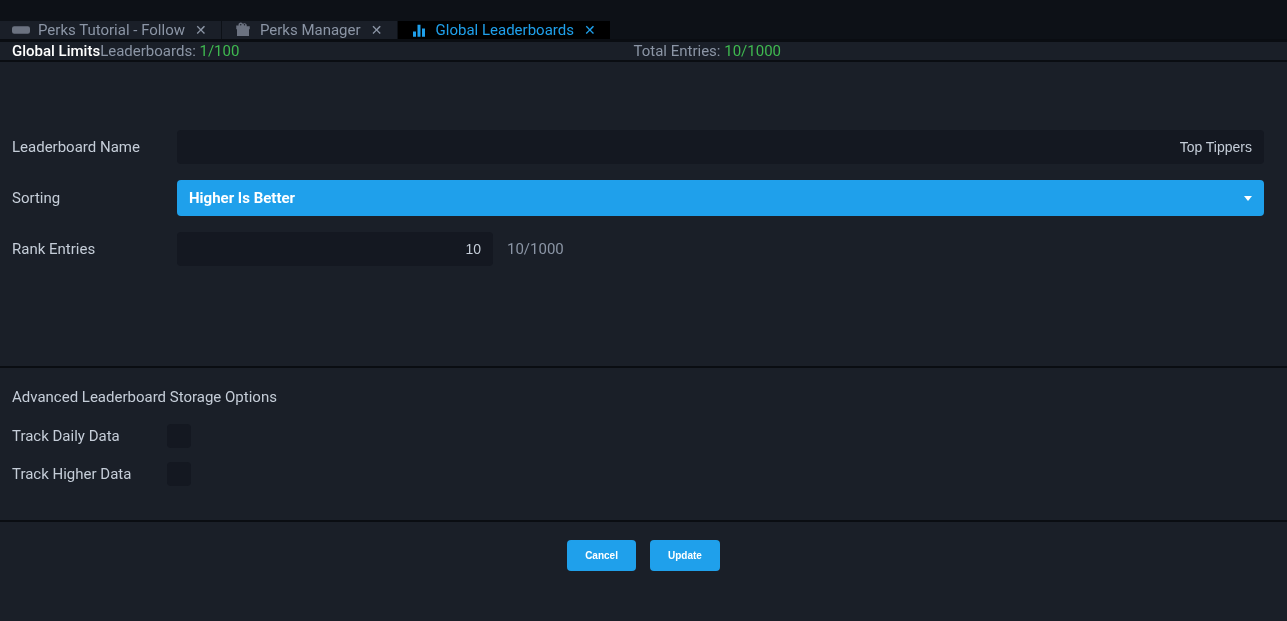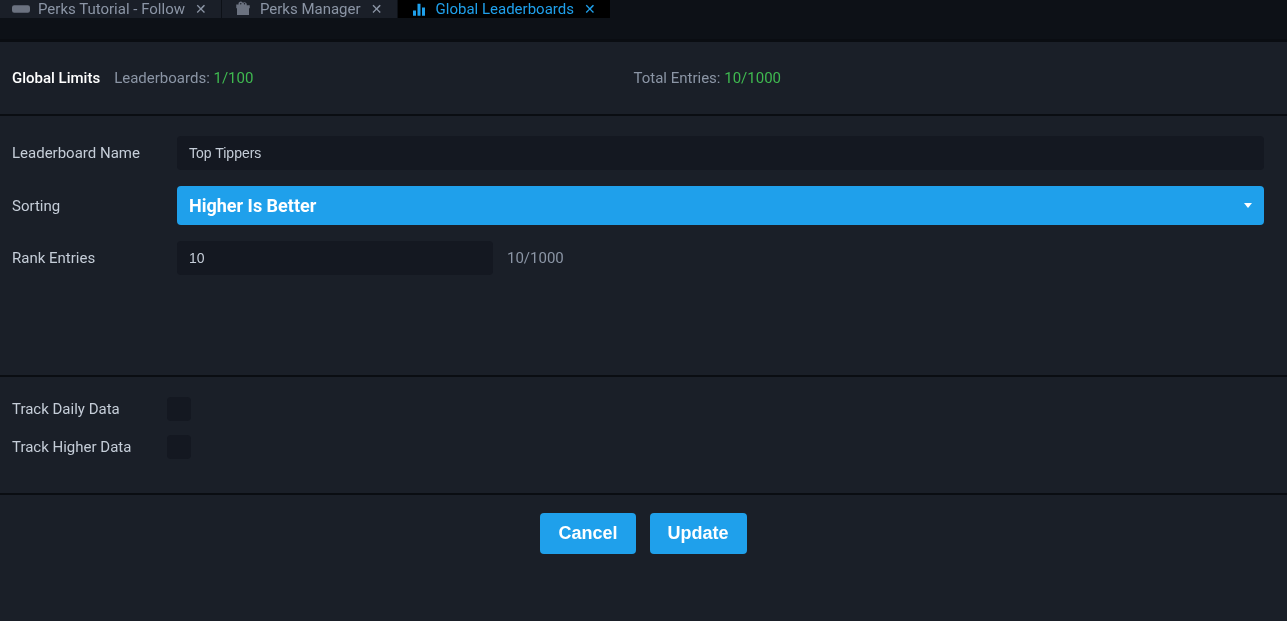--- a/index.html
+++ b/index.html
@@ -9,21 +9,21 @@
       font-family: -apple-system, BlinkMacSystemFont, "Segoe UI", Roboto, sans-serif;
       font-size: 15px;
       width: 1287px;
       height: 621px;
       overflow: hidden;
     }
     .tab-bar {
       display: flex;
       background: #0d1117;
       height: 40px;
-      align-items: flex-start;
+      align-items: flex-end;
       border-bottom: 1px solid #0a0d12;
     }
     .tab {
       display: flex;
       align-items: center;
       gap: 8px;
       padding: 0 12px;
       background: #1a1f28;
       color: #8b95a5;
       border-right: 1px solid #0d1117;
@@ -49,58 +49,59 @@
       text-align: center;
     }
     .tab.active .tab-close { color: #1fa0eb; }
     .section-divider {
       height: 2px;
       background: #0a0d12;
     }
     .global-limits {
       display: flex;
       align-items: center;
-      padding: 27px 12px;
-      gap: 14px;
+      padding: 0 12px;
+      gap: 0;
     }
     .gl-label { color: #ffffff; font-weight: 500; }
     .gl-sub { color: #8b95a5; }
     .gl-value { color: #3fb950; }
     .gl-spacer { flex: 1; }
     .gl-right { margin-right: 494px; }
-    .form-area { padding: 20px 1px 20px 12px; }
+    .form-area { padding: 20px 1px 20px 12px; margin-top: 48px; }
     .form-row {
       display: flex;
       align-items: center;
       margin-bottom: 16px;
     }
     .form-label {
       width: 165px;
       color: #c5cdd8;
     }
     .text-input {
       flex: 1;
       background: #141821;
       border: none;
       border-radius: 4px;
       padding: 9px 12px;
       color: #c5cdd8;
       font-size: 14px;
       outline: none;
       max-width: 1087px;
+      text-align: right;
     }
     .select {
       flex: 1;
       background: #1fa0eb;
       color: #ffffff;
       font-weight: 700;
       border: none;
       border-radius: 4px;
       padding: 9px 12px;
-      font-size: 18px;
+      font-size: 15px;
       display: flex;
       align-items: center;
       justify-content: space-between;
       cursor: pointer;
       max-width: 1087px;
     }
     .select-caret {
       width: 0; height: 0;
       border-left: 4px solid transparent;
       border-right: 4px solid transparent;
@@ -131,21 +132,21 @@
       gap: 14px;
       padding: 18px 0;
     }
     .btn {
       background: #1fa0eb;
       color: #ffffff;
       font-weight: 700;
       border: none;
       border-radius: 4px;
       padding: 10px 18px;
-      font-size: 18px;
+      font-size: 10px;
       cursor: pointer;
     }
     .spacer-block { height: 64px; }
   </style>
 </head>
 <body>
 
 <div class="tab-bar">
   <div class="tab">
     <span class="tab-icon">
@@ -209,20 +210,21 @@
     <div class="form-label">Rank Entries</div>
     <input class="text-input" type="text" value="10" style="">
     <span class="rank-hint">10/1000</span>
   </div>
 </div>
 
 <div class="spacer-block"></div>
 <div class="section-divider"></div>
 
 <div class="advanced-area">
+  <div class="adv-title">Advanced Leaderboard Storage Options</div>
   <div class="adv-row">
     <div class="adv-label">Track Daily Data</div>
     <div class="checkbox"></div>
   </div>
   <div class="adv-row">
     <div class="adv-label">Track Higher Data</div>
     <div class="checkbox"></div>
   </div>
 </div>
 

